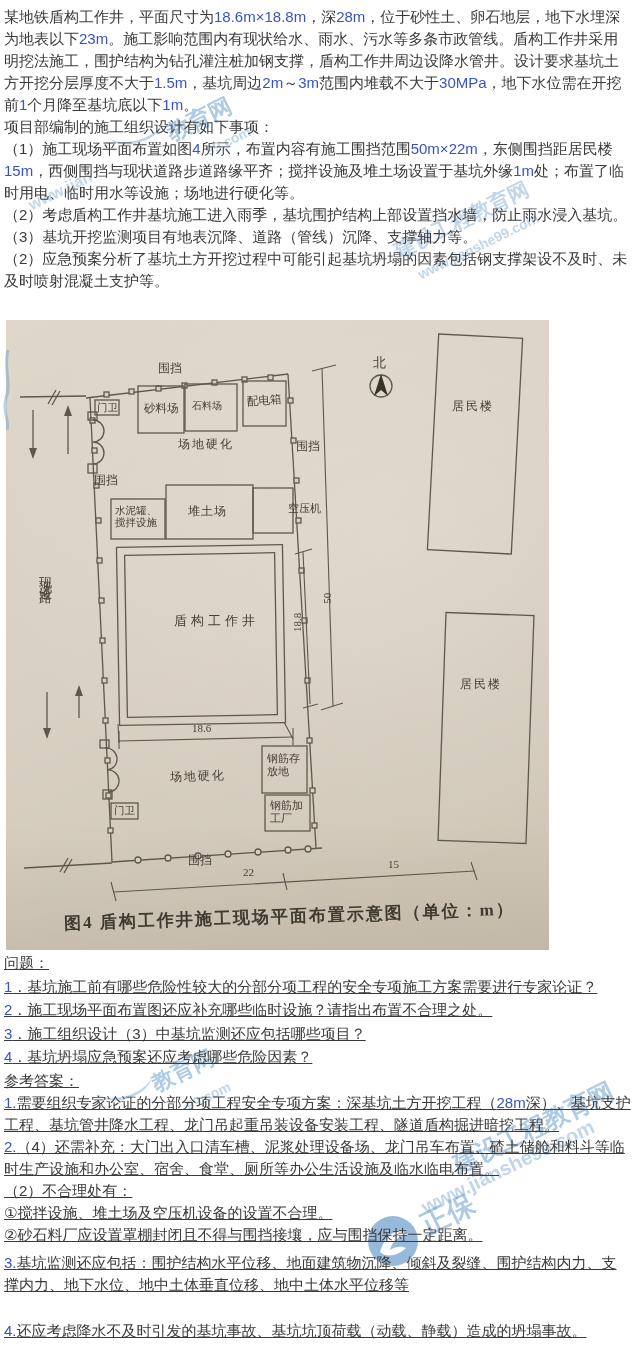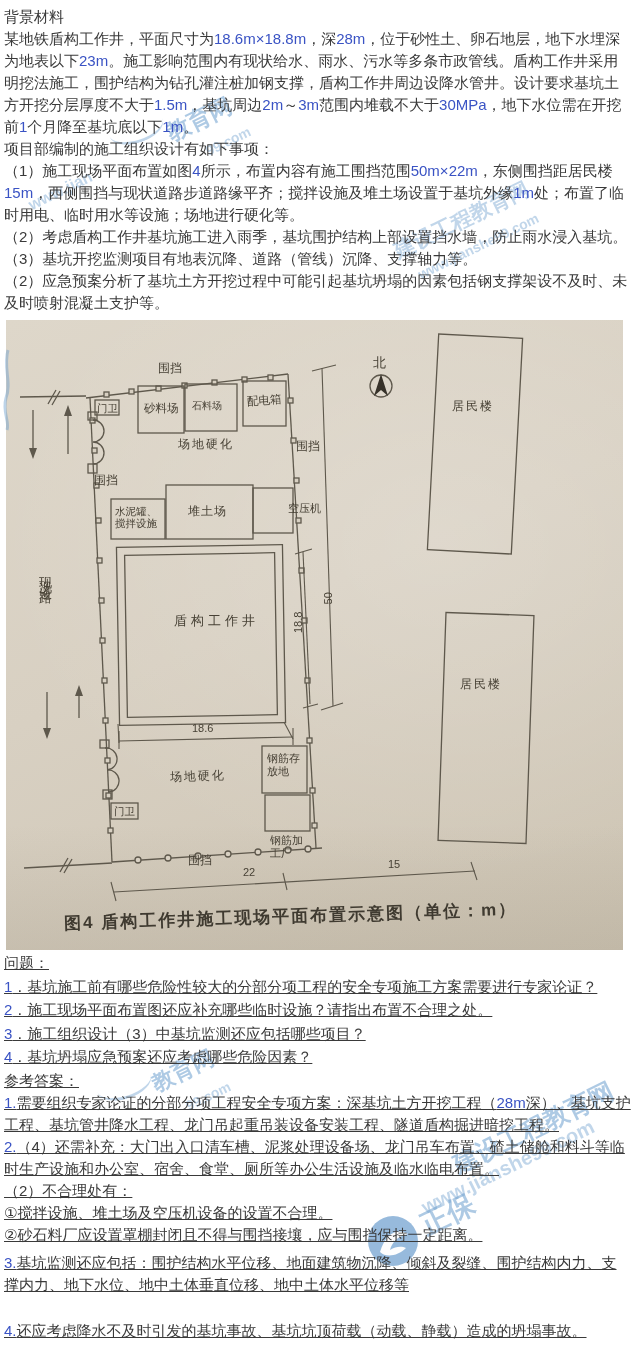--- a/index.html
+++ b/index.html
@@ -18,22 +18,22 @@
   .sectionA{position:absolute;left:4px;top:6px;width:626px;font-size:15px;line-height:22px;z-index:2;}
   .sectionA p{margin:0;}
   .num{color:var(--blue);}
   .qa{position:absolute;left:4px;top:951px;width:627px;font-size:15px;z-index:2;}
   .qa p{margin:0;text-decoration:underline;}
   .qlines p{line-height:23.5px;}
   .ans p{line-height:22px;}
   .ans .gap8{margin-top:6px;}
   .ans .gap24{margin-top:24px;}
   
-  .photo{position:absolute;left:6px;top:320px;width:617px;height:630px;z-index:1;
-         background:linear-gradient(155deg,#ded7ca 0%,#d8d0c2 45%,#cdc4b3 100%);}
+  .photo{position:absolute;left:6px;top:320px;width:543px;height:630px;z-index:1;
+         background:linear-gradient(155deg,#ded7ca 0%,#d8d0c2 45%,#cdc4b3 100%);font-family:Liberation Serif, serif;}
   .photo .shade{position:absolute;inset:0;background:
      radial-gradient(120% 90% at 70% 35%,rgba(255,255,255,.18),rgba(0,0,0,0) 60%),
      linear-gradient(to bottom,rgba(0,0,0,0) 80%,rgba(90,80,60,.10) 100%);}
   .photo svg{position:absolute;left:0;top:0;}
   .dl{position:absolute;color:var(--dtxt);font-size:12px;white-space:nowrap;line-height:1.15;}
   .dl.small{font-size:10.5px;}
   .dl.wrap{white-space:normal;}
   .rot90{transform:rotate(-90deg);transform-origin:center;}
   .cap{position:absolute;left:58px;top:585px;width:440px;font-size:17px;font-weight:600;
        letter-spacing:2px;color:#3f3a30;transform:rotate(-1.8deg);white-space:nowrap;}
@@ -44,21 +44,20 @@
   .wm.light{color:var(--wm2);}
   .wm-curve{position:absolute;border-bottom:3px solid var(--wm2);border-radius:50%;z-index:1;}
   .wm-top{z-index:3;}
 </style>
 </head>
 <body>
 
 <div class="page">
 
   <div class="sectionA">
-    <p>背景材料</p>
     <p><span>某地铁盾构工作井，平面尺寸为</span><span class="num">18.6m×18.8m</span><span>，深</span><span class="num">28m</span><span>，位于砂性土、卵石地层，地下水埋深为地表以下</span><span class="num">23m</span><span>。施工影响范围内有现状给水、雨水、污水等多条市政管线。盾构工作井采用明挖法施工，围护结构为钻孔灌注桩加钢支撑，盾构工作井周边设降水管井。设计要求基坑土方开挖分层厚度不大于</span><span class="num">1.5m</span><span>，基坑周边</span><span class="num">2m</span><span>～</span><span class="num">3m</span><span>范围内堆载不大于</span><span class="num">30MPa</span><span>，地下水位需在开挖前</span><span class="num">1</span><span>个月降至基坑底以下</span><span class="num">1m</span><span>。</span></p>
     <p>项目部编制的施工组织设计有如下事项：</p>
     <p><span>（1）施工现场平面布置如图</span><span class="num">4</span><span>所示，布置内容有施工围挡范围</span><span class="num">50m×22m</span><span>，东侧围挡距居民楼</span><span class="num">15m</span><span>，西侧围挡与现状道路步道路缘平齐；搅拌设施及堆土场设置于基坑外缘</span><span class="num">1m</span><span>处；布置了临时用电、临时用水等设施；场地进行硬化等。</span></p>
     <p><span>（2）考虑盾构工作井基坑施工进入雨季，基坑围护结构上部设置挡水墙，防止雨水浸入基坑。</span></p>
     <p><span>（3）基坑开挖监测项目有地表沉降、道路（管线）沉降、支撑轴力等。</span></p>
     <p><span>（2）应急预案分析了基坑土方开挖过程中可能引起基坑坍塌的因素包括钢支撑架设不及时、未及时喷射混凝土支护等。</span></p>
   </div>
 
   <div class="wm" style="left:165px;top:104px;font-size:23px;transform:rotate(-26deg);">教育网</div>
   <div class="wm light" style="left:204px;top:133px;font-size:14px;transform:rotate(-26deg);">99.com</div>
@@ -194,21 +193,21 @@
     <div class="dl" style="left:290px;top:120px;">围挡</div>
     <div class="dl" style="left:88px;top:154px;">围挡</div>
     <div class="dl small wrap" style="left:109px;top:185px;width:48px;">水泥罐、搅拌设施</div>
     <div class="dl" style="left:182px;top:185px;letter-spacing:1px;">堆土场</div>
     <div class="dl small" style="left:250px;top:182px;font-size:11px;margin-left:32px;">空压机</div>
     <div class="dl" style="left:168px;top:294px;font-size:13px;letter-spacing:4px;">盾构工作井</div>
     <div class="dl small" style="left:186px;top:402px;font-size:11px;">18.6</div>
     <div class="dl small rot90" style="left:282px;top:296px;font-size:11px;">18.8</div>
     <div class="dl small rot90" style="left:316px;top:272px;font-size:11px;">50</div>
     <div class="dl small wrap" style="left:261px;top:432px;width:38px;font-size:11px;">钢筋存放地</div>
-    <div class="dl small wrap" style="left:264px;top:479px;width:38px;font-size:11px;margin-top:35px;">钢筋加工厂</div>
+    <div class="dl small wrap" style="left:264px;top:479px;width:38px;font-size:11px;">钢筋加工厂</div>
     <div class="dl" style="left:164px;top:450px;letter-spacing:2px;transform:rotate(-2deg);">场地硬化</div>
     <div class="dl small" style="left:108px;top:485px;">门卫</div>
     <div class="dl" style="left:182px;top:534px;">围挡</div>
     <div class="dl small" style="left:192px;top:546px;font-size:11px;margin-left:45px;">22</div>
     <div class="dl small" style="left:382px;top:538px;font-size:11px;">15</div>
     <div class="dl" style="left:367px;top:36px;font-size:13px;">北</div>
     <div class="dl" style="left:446px;top:80px;letter-spacing:2px;">居民楼</div>
     <div class="dl" style="left:454px;top:358px;letter-spacing:2px;">居民楼</div>
     <div class="vroad">现况道路</div>
     <div class="cap">图4  盾构工作井施工现场平面布置示意图（单位：m）</div>

